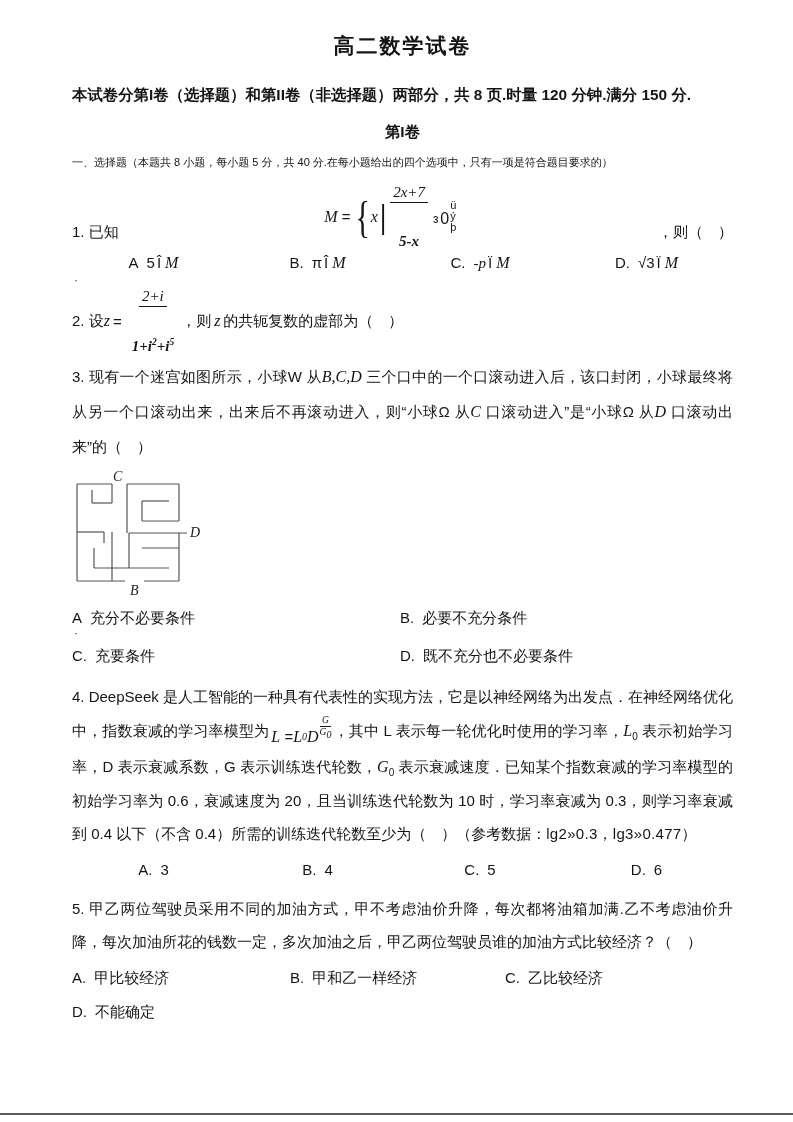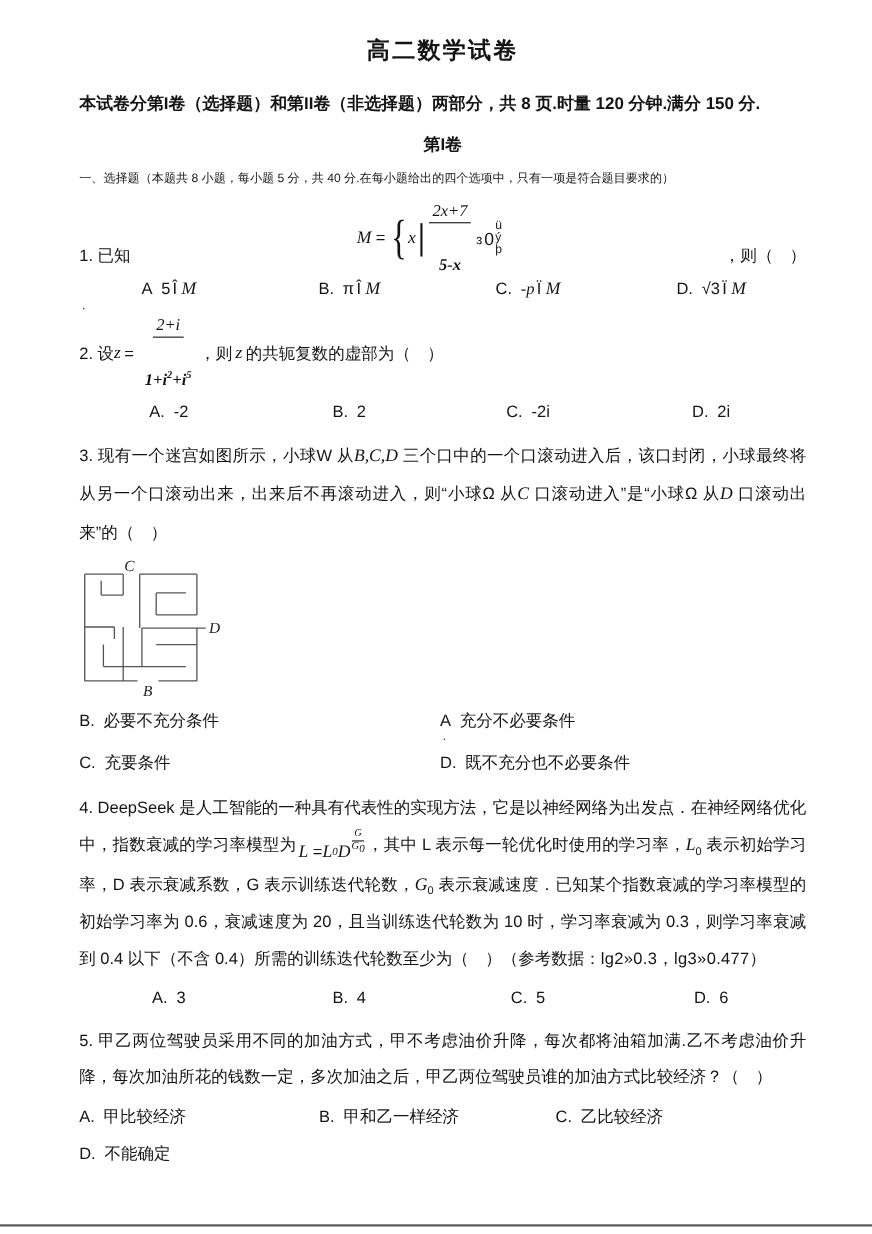--- a/index.html
+++ b/index.html
@@ -128,26 +128,20 @@
       <span>2. 设</span>
       <span class="mi">z</span>
       <span class="eq" style="margin:0 3px;">=</span>
       <span class="frac">
         <span class="num">2+i</span>
         <span class="den"><span>1+i</span><sup class="sp">2</sup><span>+i</span><sup class="sp">5</sup></span>
       </span>
       <span>，则</span>
       <span class="mi" style="margin:0 3px;">z</span>
       <span>的共轭复数的虚部为（　）</span>
-    </div>
-    <div class="opts4">
-      <span class="opt"><span class="lb">A.</span><span>-2</span></span>
-      <span class="opt"><span class="lb">B.</span><span>2</span></span>
-      <span class="opt"><span class="lb">C.</span><span>-2i</span></span>
-      <span class="opt"><span class="lb">D.</span><span>2i</span></span>
     </div>
   </div>
 
   <div>
     <p class="para"><span>3. 现有一个迷宫如图所示，小球</span><span class="mup">W</span> <span>从</span><span class="mi">B,C,D</span><span> 三个口中的一个口滚动进入后，该口封闭，小球最终将从另一个口滚动出来，出来后不再滚动进入，则“小球</span><span class="mup">Ω</span> <span>从</span><span class="mi">C</span><span> 口滚动进入”是“小球</span><span class="mup">Ω</span> <span>从</span><span class="mi">D</span><span> 口滚动出来”的（　）</span></p>
 
     <div class="maze">
       <svg width="130" height="127" viewBox="0 0 130 127">
         <g stroke="#555" stroke-width="1.2" fill="none">
 
@@ -176,22 +170,22 @@
           <path d="M70,77 H107"></path>
           <path d="M57,62 V97"></path>
         </g>
         <text x="41" y="10">C</text>
         <text x="118" y="66">D</text>
         <text x="58" y="124">B</text>
       </svg>
     </div>
 
     <div class="opts2">
+      <span class="opt stray"><span class="lb">A</span><span>充分不必要条件</span></span>
       <span class="opt"><span class="lb">B.</span><span>必要不充分条件</span></span>
-      <span class="opt stray"><span class="lb">A</span><span>充分不必要条件</span></span>
     </div>
     <div class="opts2" style="margin-top:14px;">
       <span class="opt"><span class="lb">C.</span><span>充要条件</span></span>
       <span class="opt"><span class="lb">D.</span><span>既不充分也不必要条件</span></span>
     </div>
   </div>
 
   <div>
     <p class="para" style="margin-top:12px;"><span>4. DeepSeek 是人工智能的一种具有代表性的实现方法，它是以神经网络为出发点．在神经网络优化中，指数衰减的学习率模型为</span><span class="expfml"><span class="mi">L</span>&nbsp;<span>=</span><span class="mi">L</span><sub class="subzero">0</sub><span class="mi">D</span><span class="sfrac">
             <span class="t">G</span>

